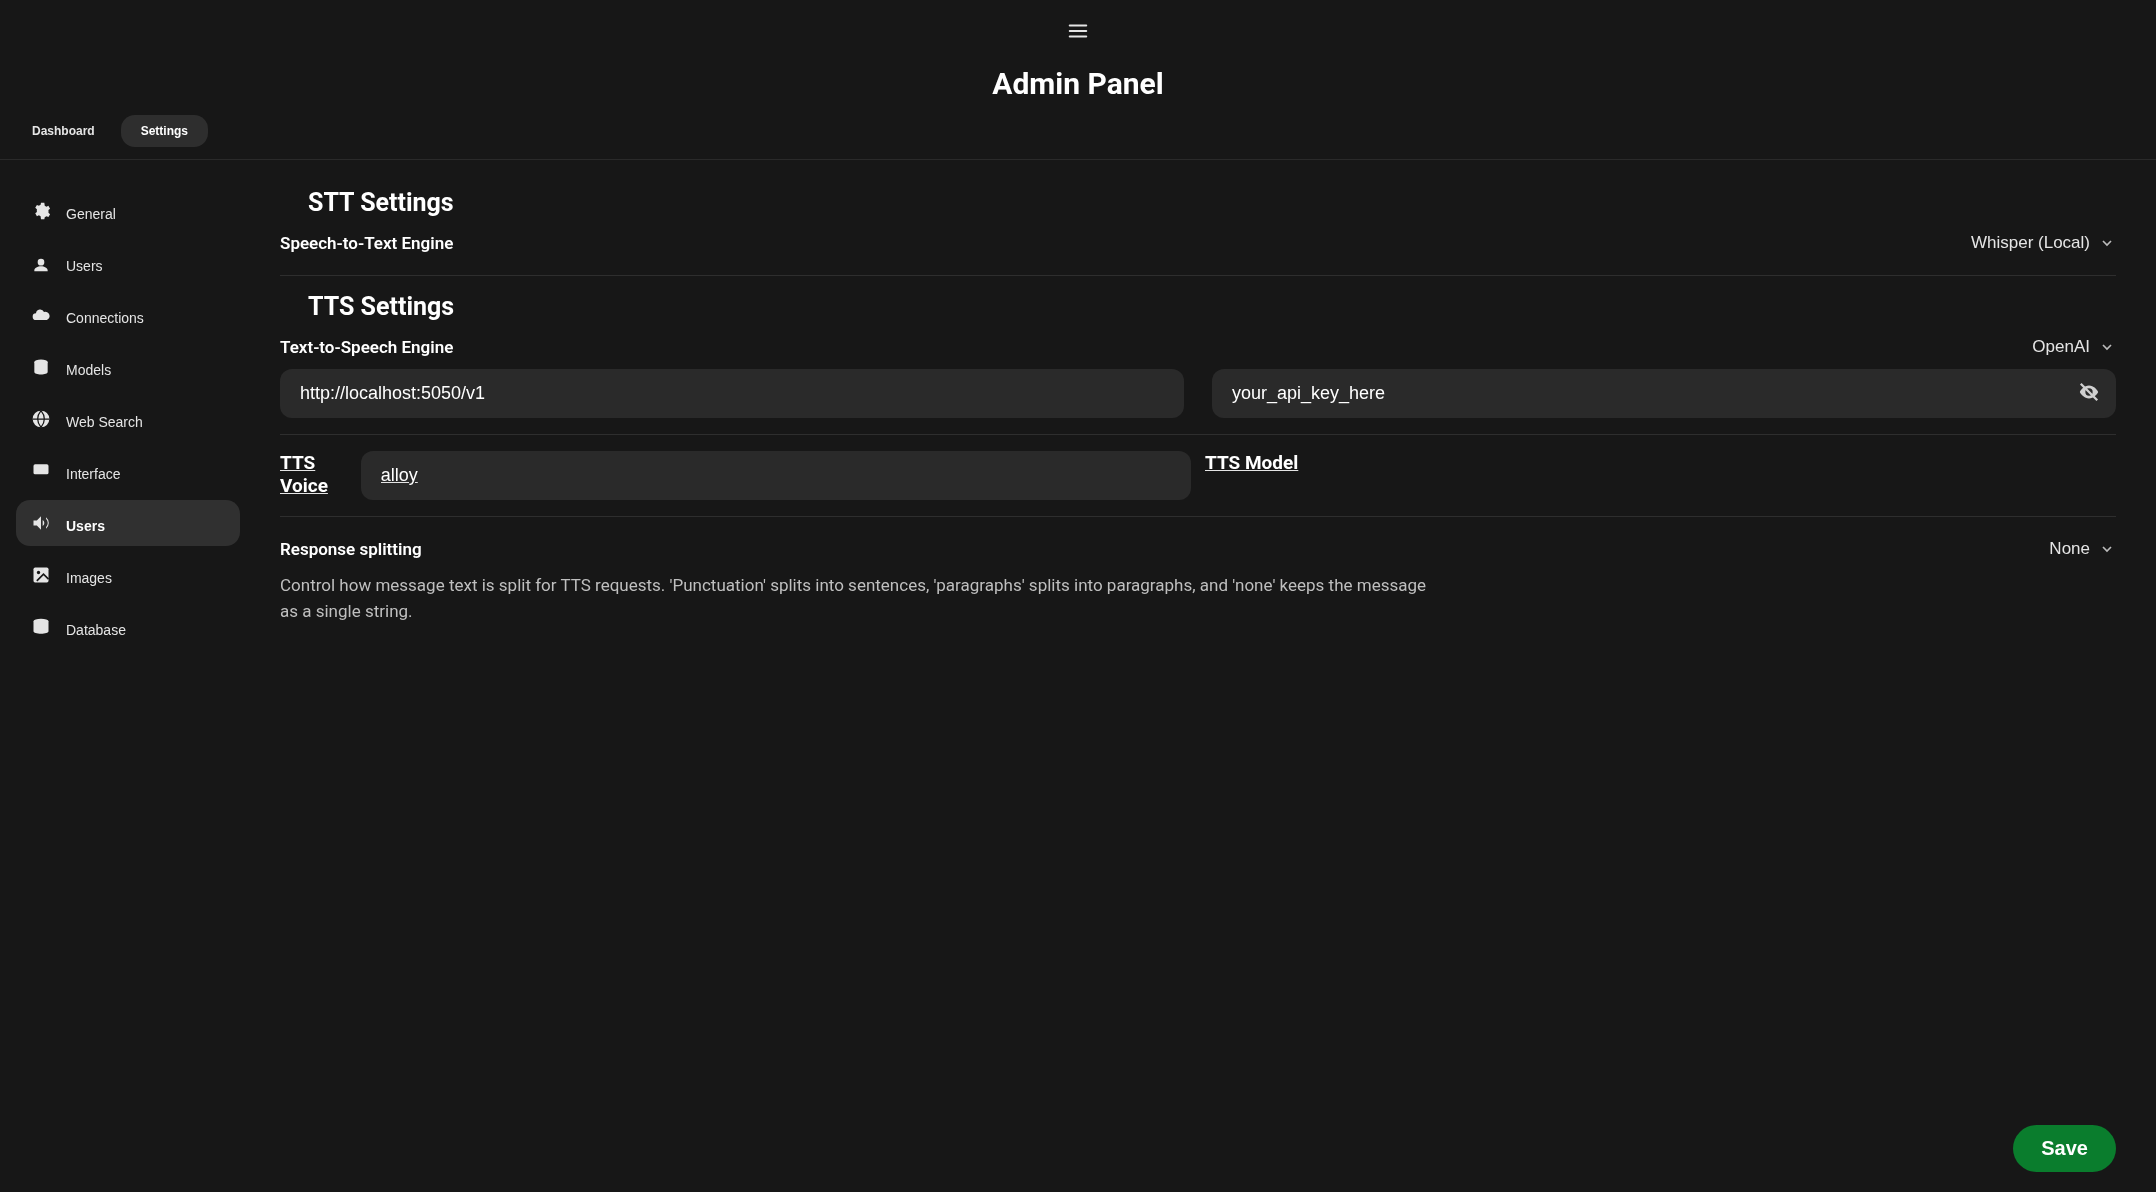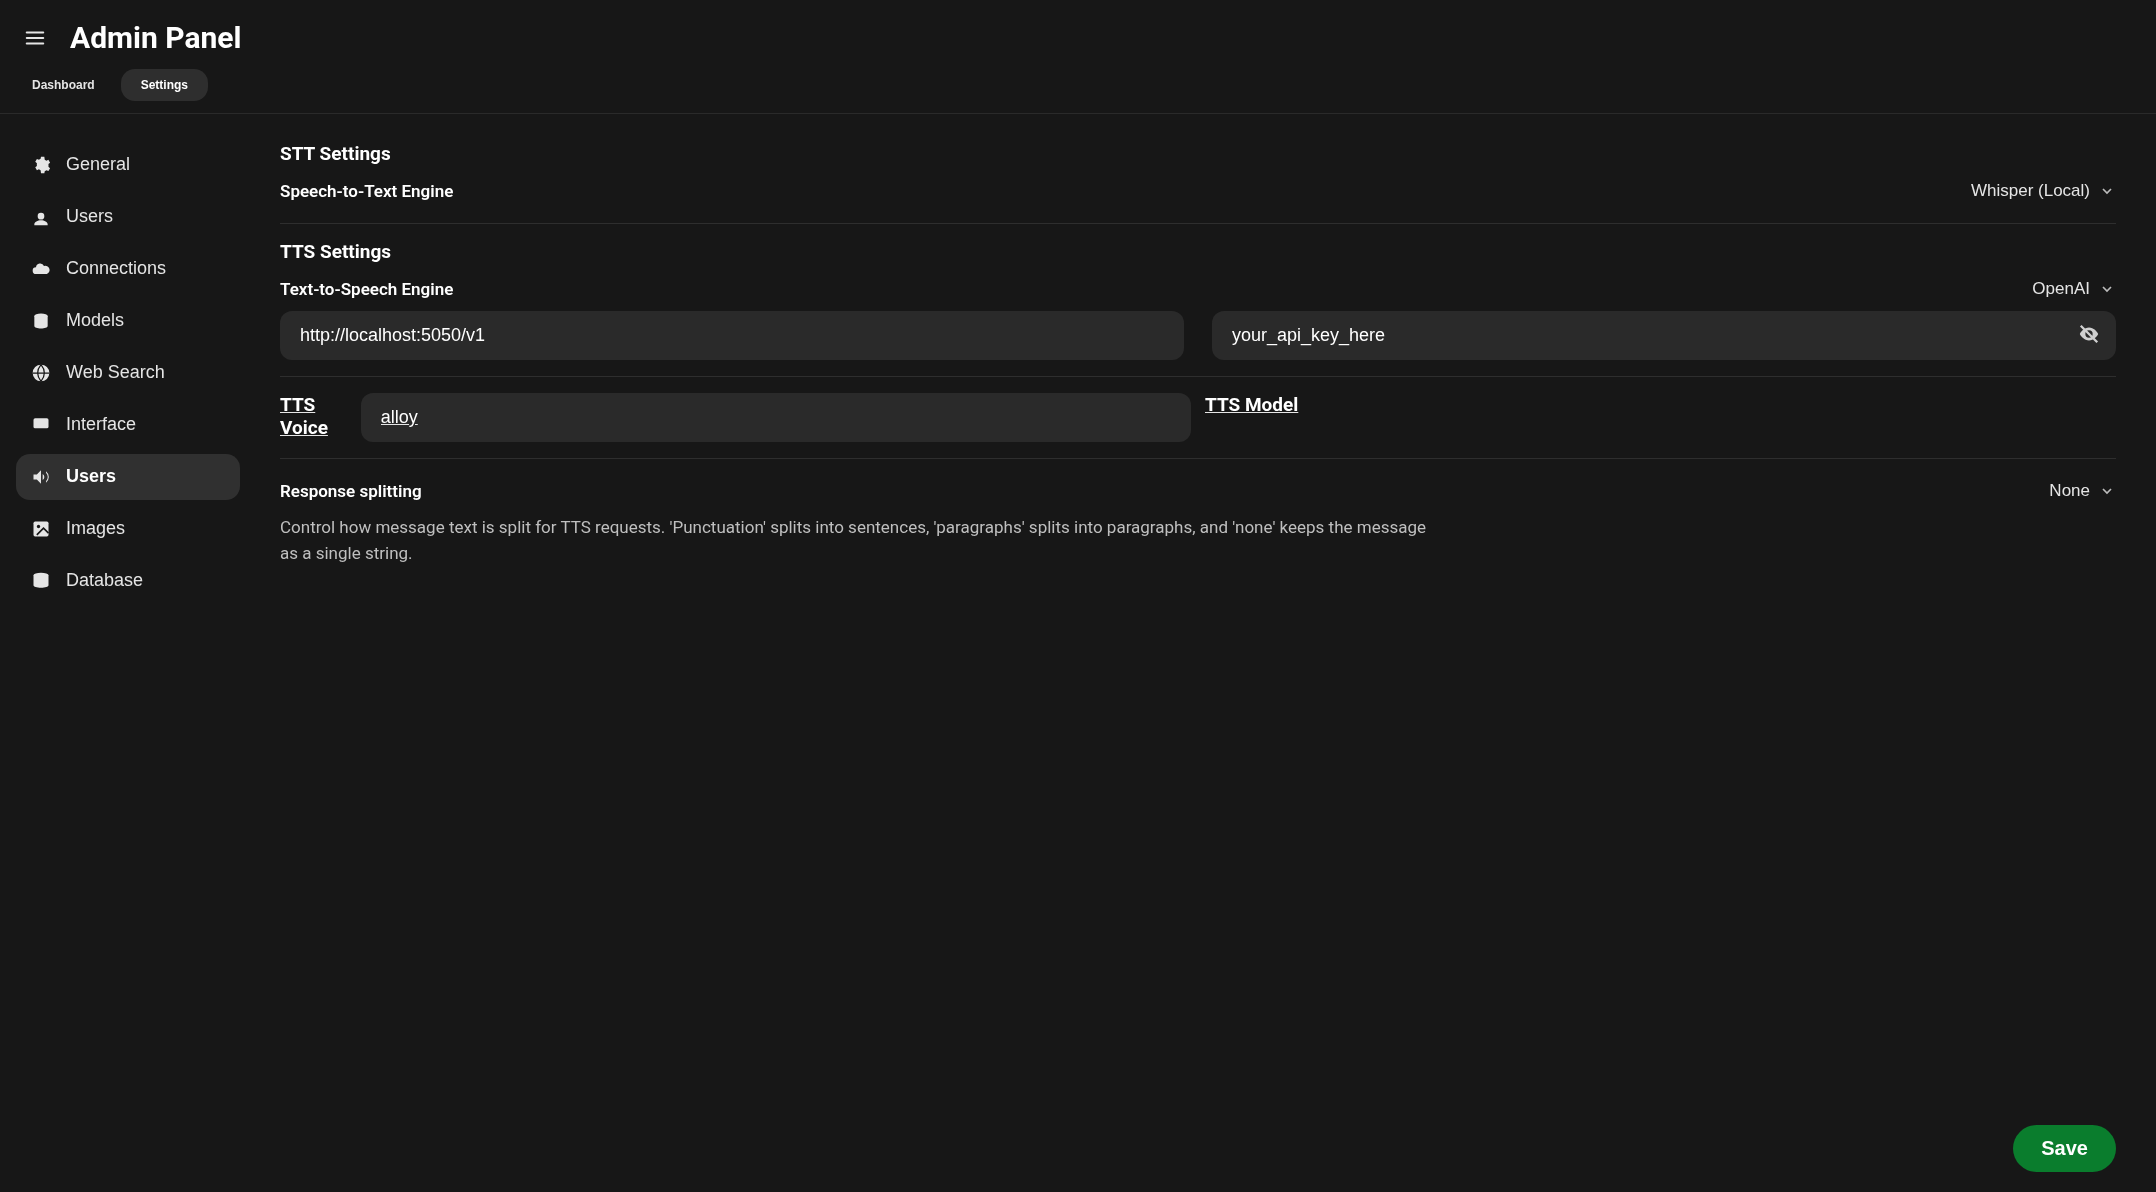--- a/index.html
+++ b/index.html
@@ -8,22 +8,23 @@
     background: #171717;
     color: #e5e5e5;
     font-family: -apple-system, BlinkMacSystemFont, "Segoe UI", Roboto, Helvetica, Arial, sans-serif;
     font-size: 16px;
   }
   .app { display: flex; flex-direction: column; height: 100vh; }
 
   
   .header {
     display: flex; align-items: center;
-    padding: 20px 18px 4px 18px;
+    padding: 14px 18px 4px 18px;
     gap: 18px;
+    flex-direction: column;
   }
   .menu-btn {
     width: 34px; height: 34px;
     display: flex; align-items: center; justify-content: center;
     cursor: pointer; border-radius: 6px;
     background: transparent; border: none;
   }
   .menu-btn svg { stroke: #e5e5e5; }
   .title { font-size: 30px; font-weight: 700; color: #fff; }
 
@@ -47,45 +48,45 @@
   
   .body { display: flex; flex: 1; overflow: hidden; }
 
   
   .sidebar {
     width: 256px;
     padding: 28px 16px;
     display: flex; flex-direction: column; gap: 6px;
   }
   .side-item {
-    display: flex; align-items: flex-start; gap: 14px;
+    display: flex; align-items: flex-end; gap: 14px;
     padding: 12px 14px;
     border-radius: 14px;
-    font-size: 18px;
+    font-size: 14px;
     font-weight: 500;
     cursor: pointer;
     color: #e5e5e5;
     background: transparent;
     border: none;
     text-align: left;
   }
   .side-item.active { background: #303030; color:#fff; font-weight:600; }
   .side-icon { width: 22px; height: 22px; display:flex; align-items:center; justify-content:center; flex-shrink:0; }
   .side-icon svg { fill: #e5e5e5; }
 
   
   .main {
     flex: 1;
     padding: 28px 40px 20px 24px;
     overflow-y: auto;
     position: relative;
     display:flex; flex-direction:column;
   }
   .content { flex: 1; }
-  .section-title { font-size: 19px; font-weight: 700; color:#fff; margin-bottom: 10px; }
+  .section-title { font-size: 25px; font-weight: 700; color:#fff; margin-bottom: 10px; margin-left: 28px; }
   .row {
     display: flex; align-items: center; justify-content: space-between;
     padding: 6px 0;
   }
   .row-label { font-size: 17px; font-weight: 600; color:#fff; }
   .select {
     display: flex; align-items: center; gap: 8px;
     font-size: 17px; color:#e5e5e5;
     cursor: pointer;
     background: transparent; border:none;

